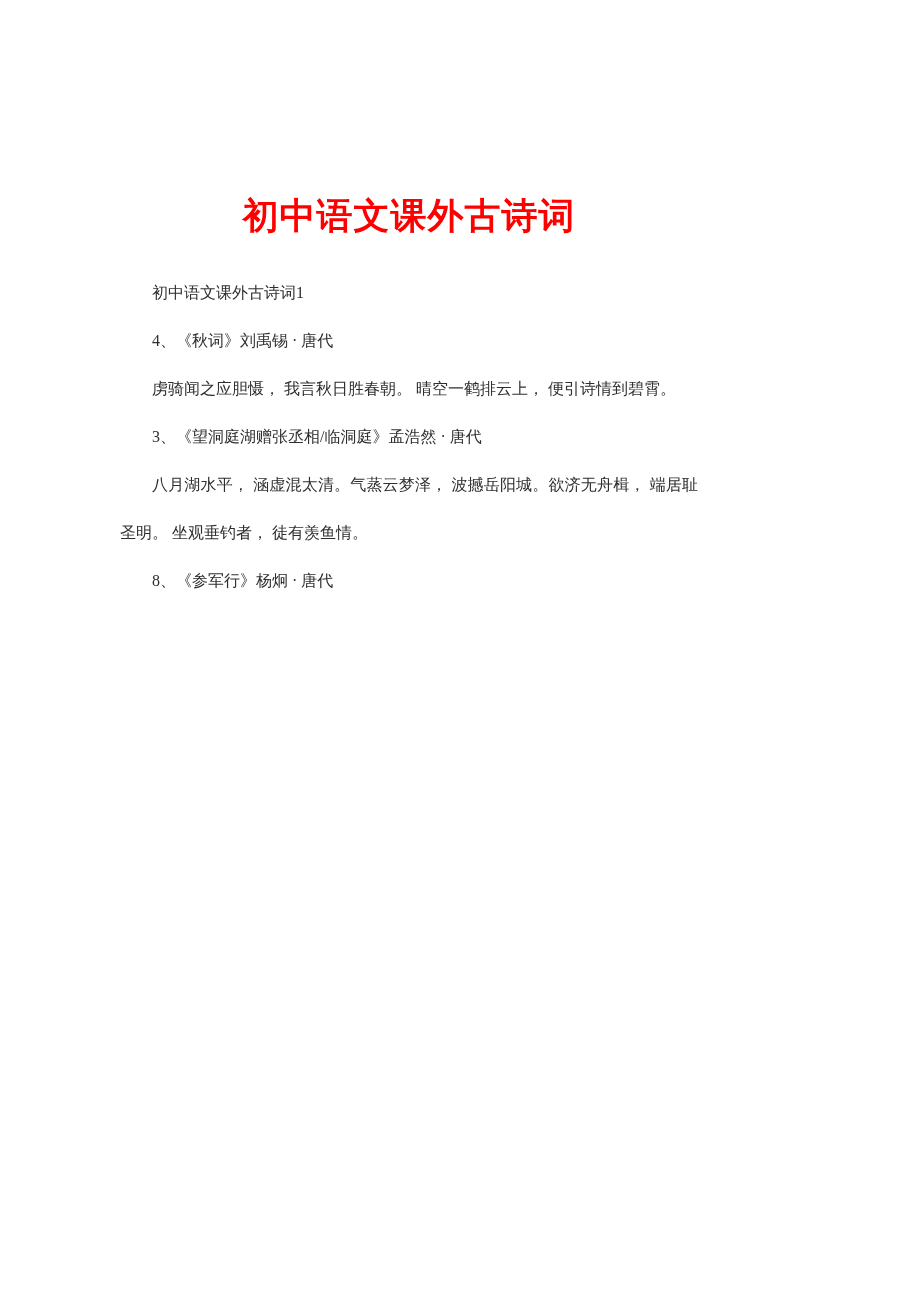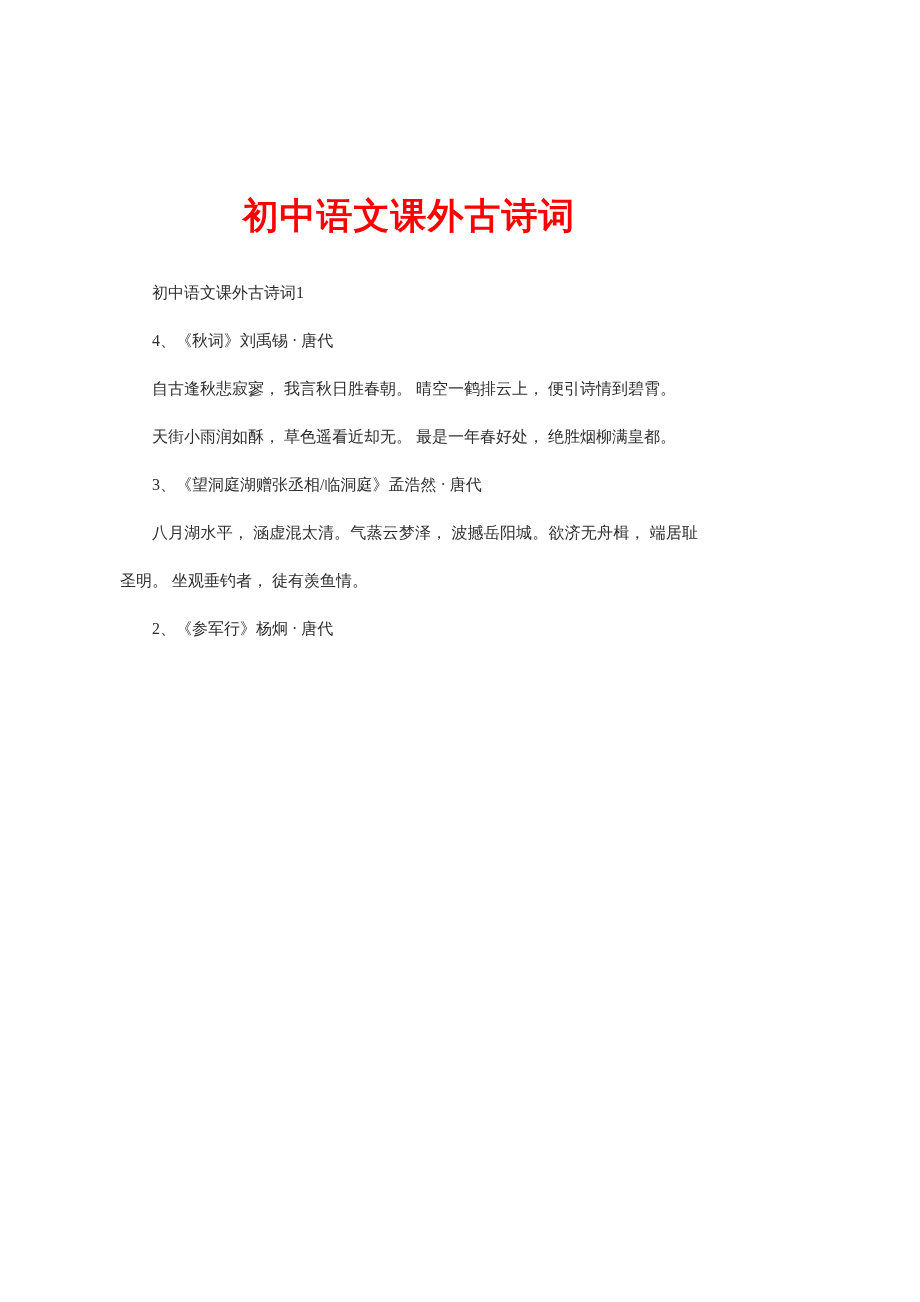--- a/index.html
+++ b/index.html
@@ -42,23 +42,22 @@
 </head>
 <body>
 
 <div class="page">
   <h1 class="doc-title">初中语文课外古诗词</h1>
 
   <div class="content">
     <p>初中语文课外古诗词1</p>
 
     <p>4、《秋词》刘禹锡 · 唐代</p>
-    <p>自古逢秋悲寂寥， 我言秋日胜春朝。 晴空一鹤排云上， 便引诗情到碧霄。</p>
+    <p>虏骑闻之应胆慑， 我言秋日胜春朝。 晴空一鹤排云上， 便引诗情到碧霄。</p>
 
-    <p>天街小雨润如酥， 草色遥看近却无。 最是一年春好处， 绝胜烟柳满皇都。</p>
 
     <p>3、《望洞庭湖赠张丞相/临洞庭》孟浩然 · 唐代</p>
     <p>八月湖水平， 涵虚混太清。气蒸云梦泽， 波撼岳阳城。欲济无舟楫， 端居耻圣明。 坐观垂钓者， 徒有羡鱼情。</p>
 
 
-    <p>2、《参军行》杨炯 · 唐代</p>
+    <p>8、《参军行》杨炯 · 唐代</p>
   </div>
 </div>
 
 </body></html>

